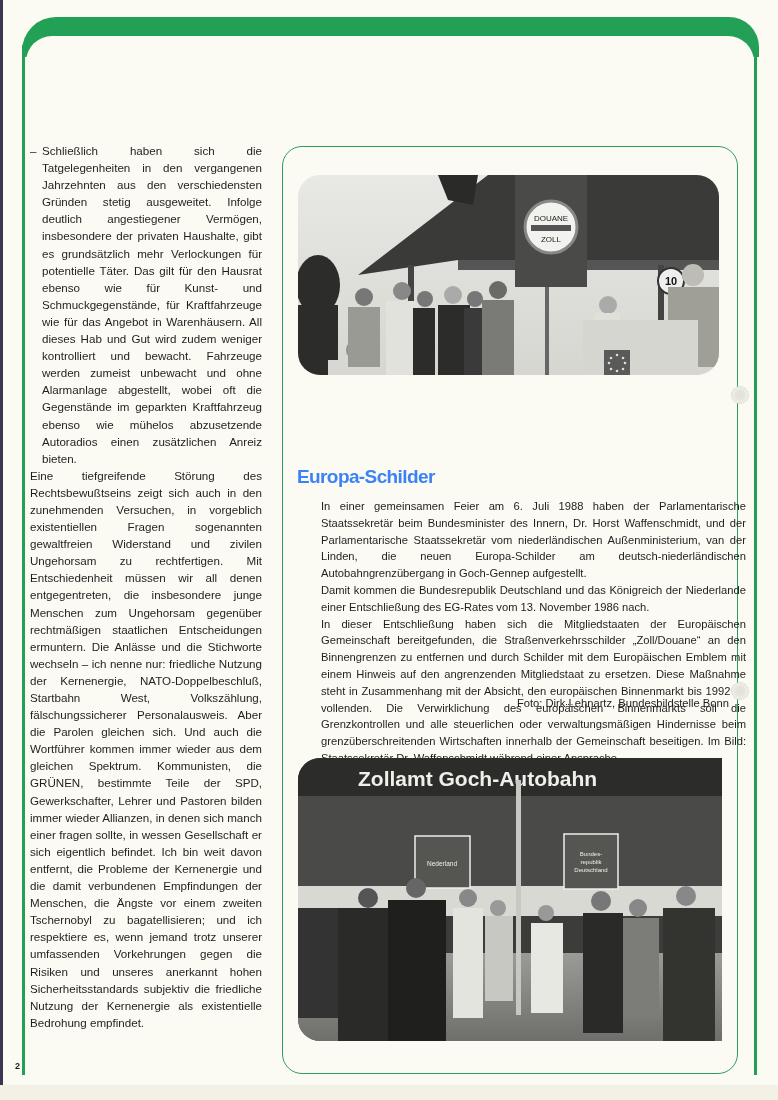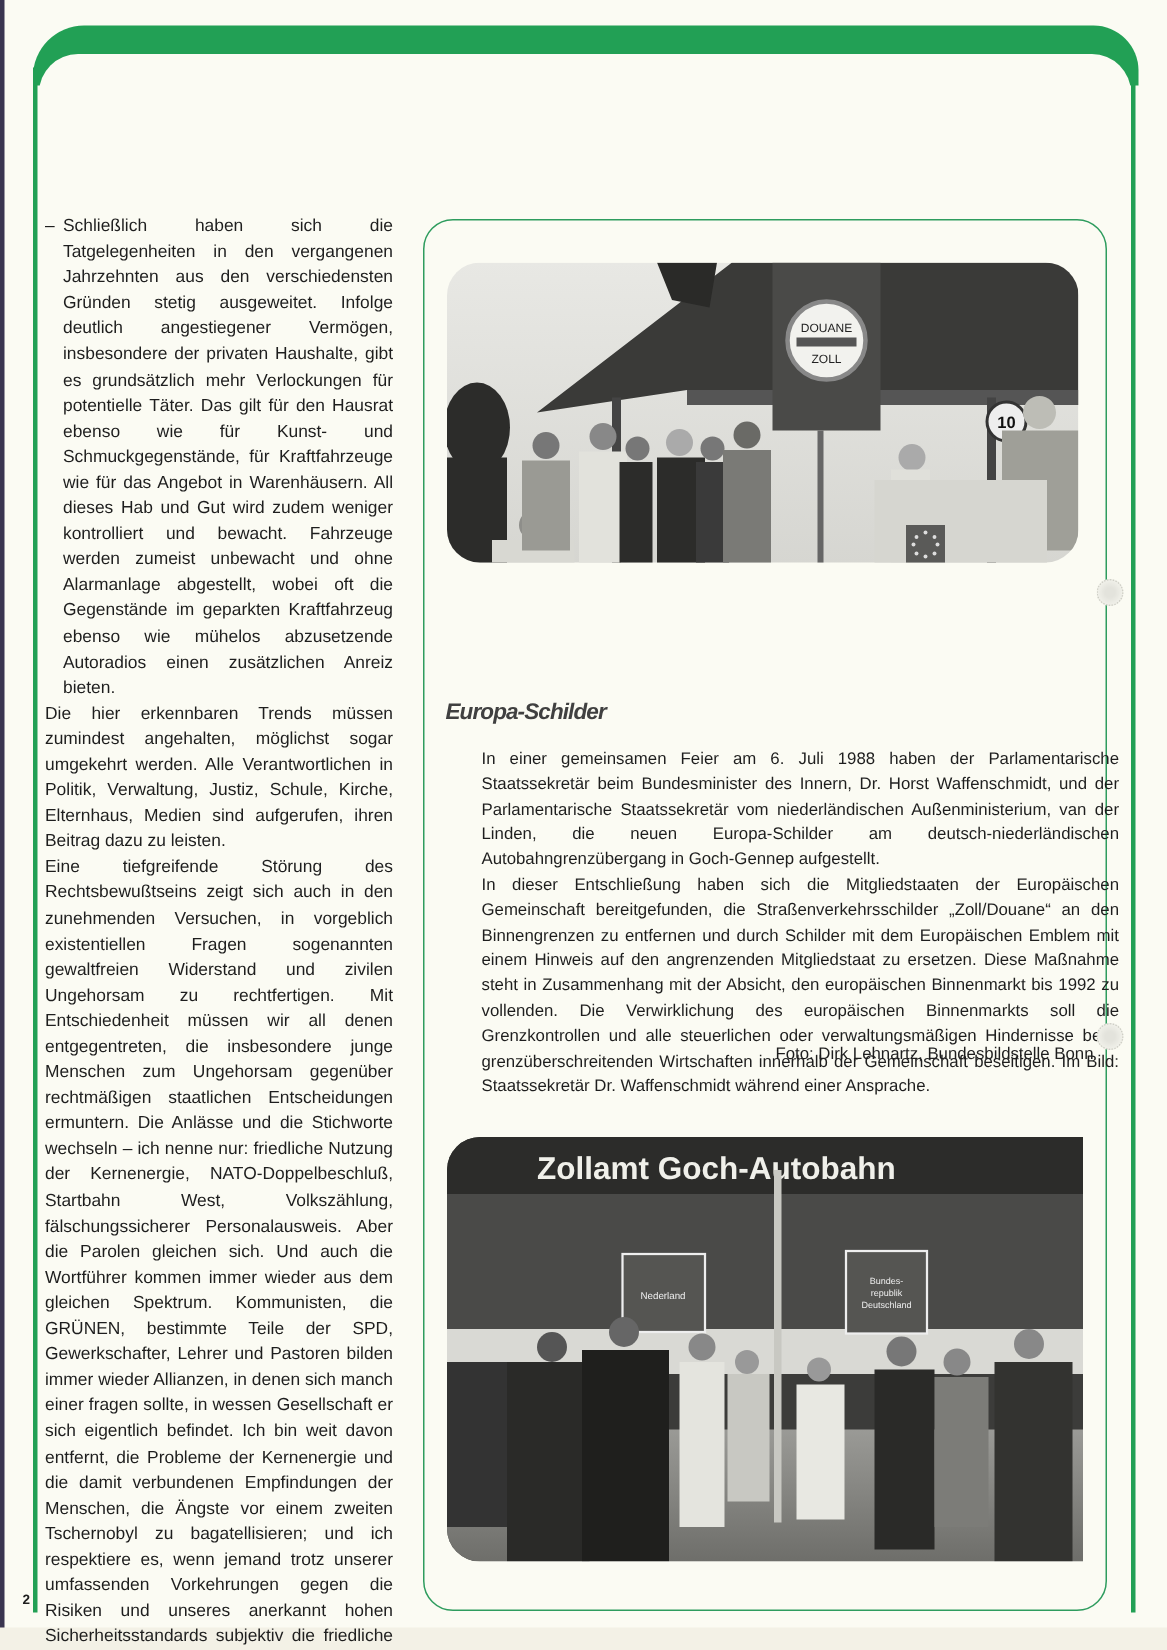--- a/index.html
+++ b/index.html
@@ -66,22 +66,22 @@
     }
     .photo {
       position: absolute; border-radius: 22px; overflow: hidden;
     }
     .photo-1 { left: 298px; top: 175px; width: 421px; height: 200px; }
     .photo-2 { left: 298px; top: 758px; width: 478px; height: 283px; }
     .photo svg { display: block; }
 
     .article-title {
       position: absolute; left: 297px; top: 466px;
-      font-size: 15px; font-weight: bold; font-style: italic;
-      letter-spacing: -0.6px; color: #404040;
+      font-size: 19px; font-weight: bold; 
+      letter-spacing: -0.6px; color: #3b82f6;
     }
     .article-body {
       position: absolute; left: 297px; top: 498px; width: 425px;
       font-size: 11.2px; line-height: 16.8px; text-align: justify; margin-left: 24px;
     }
     .article-body p { margin: 0; }
     .photo-credit {
       position: absolute; left: 304px; top: 697px; width: 425px;
       text-align: right; font-size: 11.2px;
     }
@@ -100,21 +100,20 @@
 <div class="frame-inner-cut"></div>
 <div class="frame-left"></div>
 <div class="frame-right"></div>
 <div class="bottom-strip"></div>
 
 <div class="left-col">
   <p class="dash-item">
     <span class="dash">–</span>
     <span>Schließlich haben sich die Tatgelegenheiten in den vergangenen Jahrzehnten aus den verschiedensten Gründen stetig ausgeweitet. Infolge deutlich angestiegener Vermögen, insbesondere der privaten Haushalte, gibt es grundsätzlich mehr Verlockungen für potentielle Täter. Das gilt für den Hausrat ebenso wie für Kunst- und Schmuckgegenstände, für Kraftfahrzeuge wie für das Angebot in Warenhäusern. All dieses Hab und Gut wird zudem weniger kontrolliert und bewacht. Fahrzeuge werden zumeist unbewacht und ohne Alarmanlage abgestellt, wobei oft die Gegenstände im geparkten Kraftfahrzeug ebenso wie mühelos abzusetzende Autoradios einen zusätzlichen Anreiz bieten.</span>
   </p>
-  <p>Die hier erkennbaren Trends müssen zumindest angehalten, möglichst sogar umgekehrt werden. Alle Verantwortlichen in Politik, Verwaltung, Justiz, Schule, Kirche, Elternhaus, Medien sind aufgerufen, ihren Beitrag dazu zu leisten.</p>
   <p>Eine tiefgreifende Störung des Rechtsbewußtseins zeigt sich auch in den zunehmenden Versuchen, in vorgeblich existentiellen Fragen sogenannten gewaltfreien Widerstand und zivilen Ungehorsam zu rechtfertigen. Mit Entschiedenheit müssen wir all denen entgegentreten, die insbesondere junge Menschen zum Ungehorsam gegenüber rechtmäßigen staatlichen Entscheidungen ermuntern. Die Anlässe und die Stichworte wechseln – ich nenne nur: friedliche Nutzung der Kernenergie, NATO-Doppelbeschluß, Startbahn West, Volkszählung, fälschungssicherer Personalausweis. Aber die Parolen gleichen sich. Und auch die Wortführer kommen immer wieder aus dem gleichen Spektrum. Kommunisten, die GRÜNEN, bestimmte Teile der SPD, Gewerkschafter, Lehrer und Pastoren bilden immer wieder Allianzen, in denen sich manch einer fragen sollte, in wessen Gesellschaft er sich eigentlich befindet. Ich bin weit davon entfernt, die Probleme der Kernenergie und die damit verbundenen Empfindungen der Menschen, die Ängste vor einem zweiten Tschernobyl zu bagatellisieren; und ich respektiere es, wenn jemand trotz unserer umfassenden Vorkehrungen gegen die Risiken und unseres anerkannt hohen Sicherheitsstandards subjektiv die friedliche Nutzung der Kernenergie als existentielle Bedrohung empfindet.</p>
 
 </div>
 <div class="page-number">2</div>
 
 <div class="right-box"></div>
 
 <div class="photo photo-1">
   <svg width="421" height="278" viewBox="0 0 421 278">
     <defs>
@@ -182,20 +181,21 @@
         <circle cx="313" cy="194" r="1.3"></circle>
       <circle cx="311" cy="188" r="1.3"></circle>
         <circle cx="313" cy="183" r="1.3"></circle>
     </g>
   </svg>
 </div>
 
 <div class="article-title">Europa-Schilder</div>
 <div class="article-body">
   <p>In einer gemeinsamen Feier am 6. Juli 1988 haben der Parlamentarische Staatssekretär beim Bundesminister des Innern, Dr. Horst Waffenschmidt, und der Parlamentarische Staatssekretär vom niederländischen Außenministerium, van der Linden, die neuen Europa-Schilder am deutsch-niederländischen Autobahngrenzübergang in Goch-Gennep aufgestellt.</p>
+  <p>Damit kommen die Bundesrepublik Deutschland und das Königreich der Niederlande einer Entschließung des EG-Rates vom 13. November 1986 nach.</p>
   <p>In dieser Entschließung haben sich die Mitgliedstaaten der Europäischen Gemeinschaft bereitgefunden, die Straßenverkehrsschilder „Zoll/Douane“ an den Binnengrenzen zu entfernen und durch Schilder mit dem Europäischen Emblem mit einem Hinweis auf den angrenzenden Mitgliedstaat zu ersetzen. Diese Maßnahme steht in Zusammenhang mit der Absicht, den europäischen Binnenmarkt bis 1992 zu vollenden. Die Verwirklichung des europäischen Binnenmarkts soll die Grenzkontrollen und alle steuerlichen oder verwaltungsmäßigen Hindernisse beim grenzüberschreitenden Wirtschaften innerhalb der Gemeinschaft beseitigen. Im Bild: Staatssekretär Dr. Waffenschmidt während einer Ansprache.</p>
 </div>
 <div class="photo-credit">Foto: Dirk Lehnartz, Bundesbildstelle Bonn</div>
 
 <div class="photo photo-2">
   <svg width="424" height="283" viewBox="0 0 424 283">
     <defs>
       <linearGradient id="ground2" x1="0" y1="0" x2="0" y2="1">
         <stop offset="0" stop-color="#9a9a96"></stop>
         <stop offset="1" stop-color="#6e6e6a"></stop>

